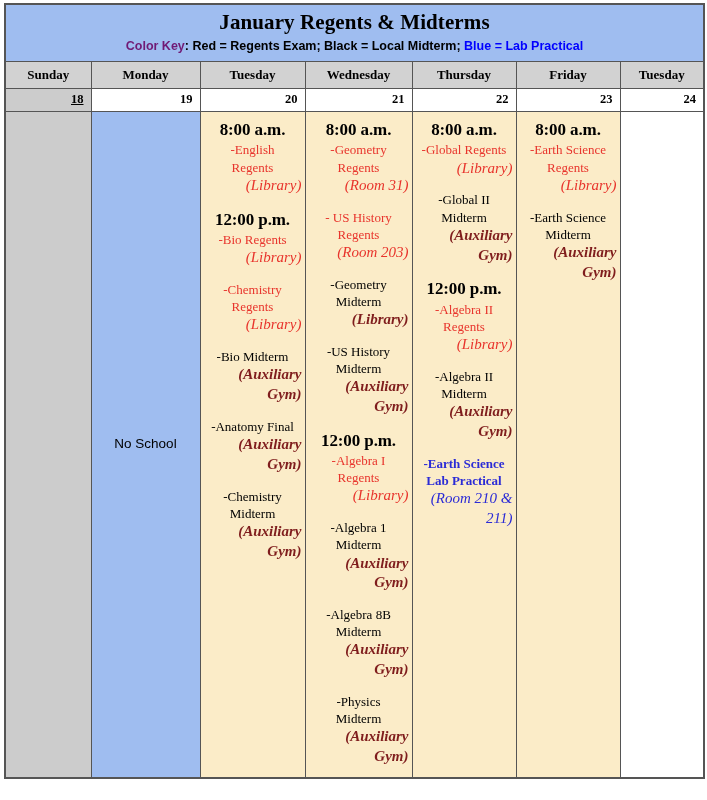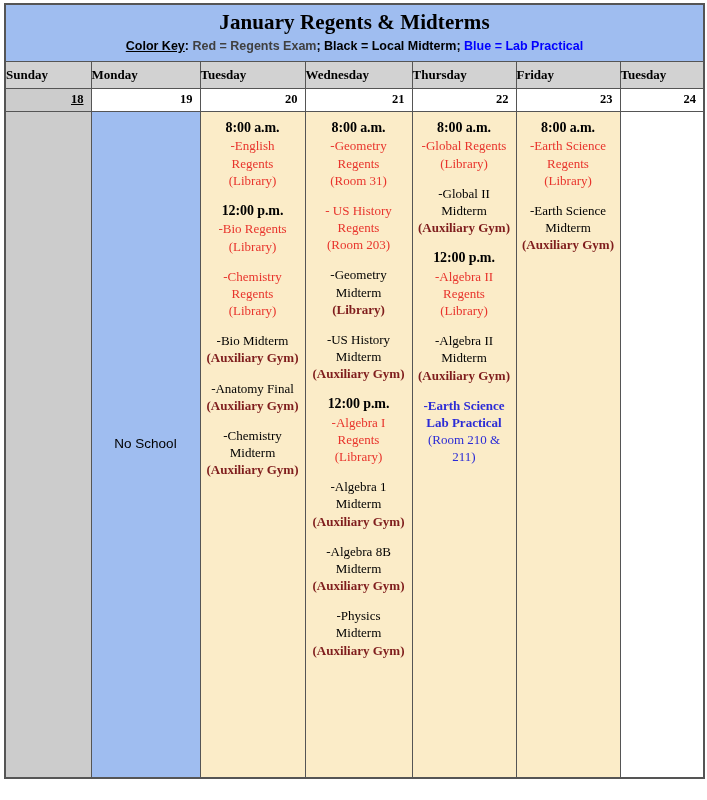--- a/index.html
+++ b/index.html
@@ -46,29 +46,29 @@
     letter-spacing: 0.1px;
     line-height: 1.25;
   }
   .color-key {
     font-family: "Liberation Sans", sans-serif;
     font-size: 12.5px;
     font-weight: bold;
     line-height: 1.5;
     margin-top: 2px;
   }
-  .ck-label { color: #000000; text-decoration: underline; }
-  .ck-red   { color: #404040; }
+  .ck-label { color: #701a75; }
+  .ck-red   { color: #000000; }
   .ck-black { color: #000000; }
   .ck-blue  { color: #0000FF; }
 
   
   .dayhead {
     background: #D2D2D2;
-    text-align: left;
+    text-align: center;
     font-family: "Liberation Serif", serif;
     font-size: 13px;
     font-weight: bold;
     color: #000000;
     padding: 5px 0 5px 0;
     height: 25px;
   }
 
   
   .datecell {
@@ -105,28 +105,30 @@
     text-align: center;
   }
 
   .event { margin-bottom: 13px; }
   .event:last-child { margin-bottom: 0; }
 
   .ev-line { display: block; }
   .ev-time {
     font-weight: bold;
     color: #000000;
-    font-size: 14px;
+    font-size: 17px;
     letter-spacing: -0.1px;
   }
   .ev-title-red   { color: #E8342C; }
   .ev-title-black { color: #000000; }
   .ev-title-blue  { color: #2B2BD6; font-weight: bold; }
   .ev-room {
-    font-size: 13px;
+    font-style: italic;
+    font-size: 15px;
+    text-align: right;
   }
   .ev-room.red   { color: #E8342C; }
   .ev-room.black { color: #7f1d1d; font-weight: bold; }
   .ev-room.blue  { color: #2B2BD6; }
 </style>
 </head>
 <body>
 
 <div class="calendar">
   <table class="cal-table">

